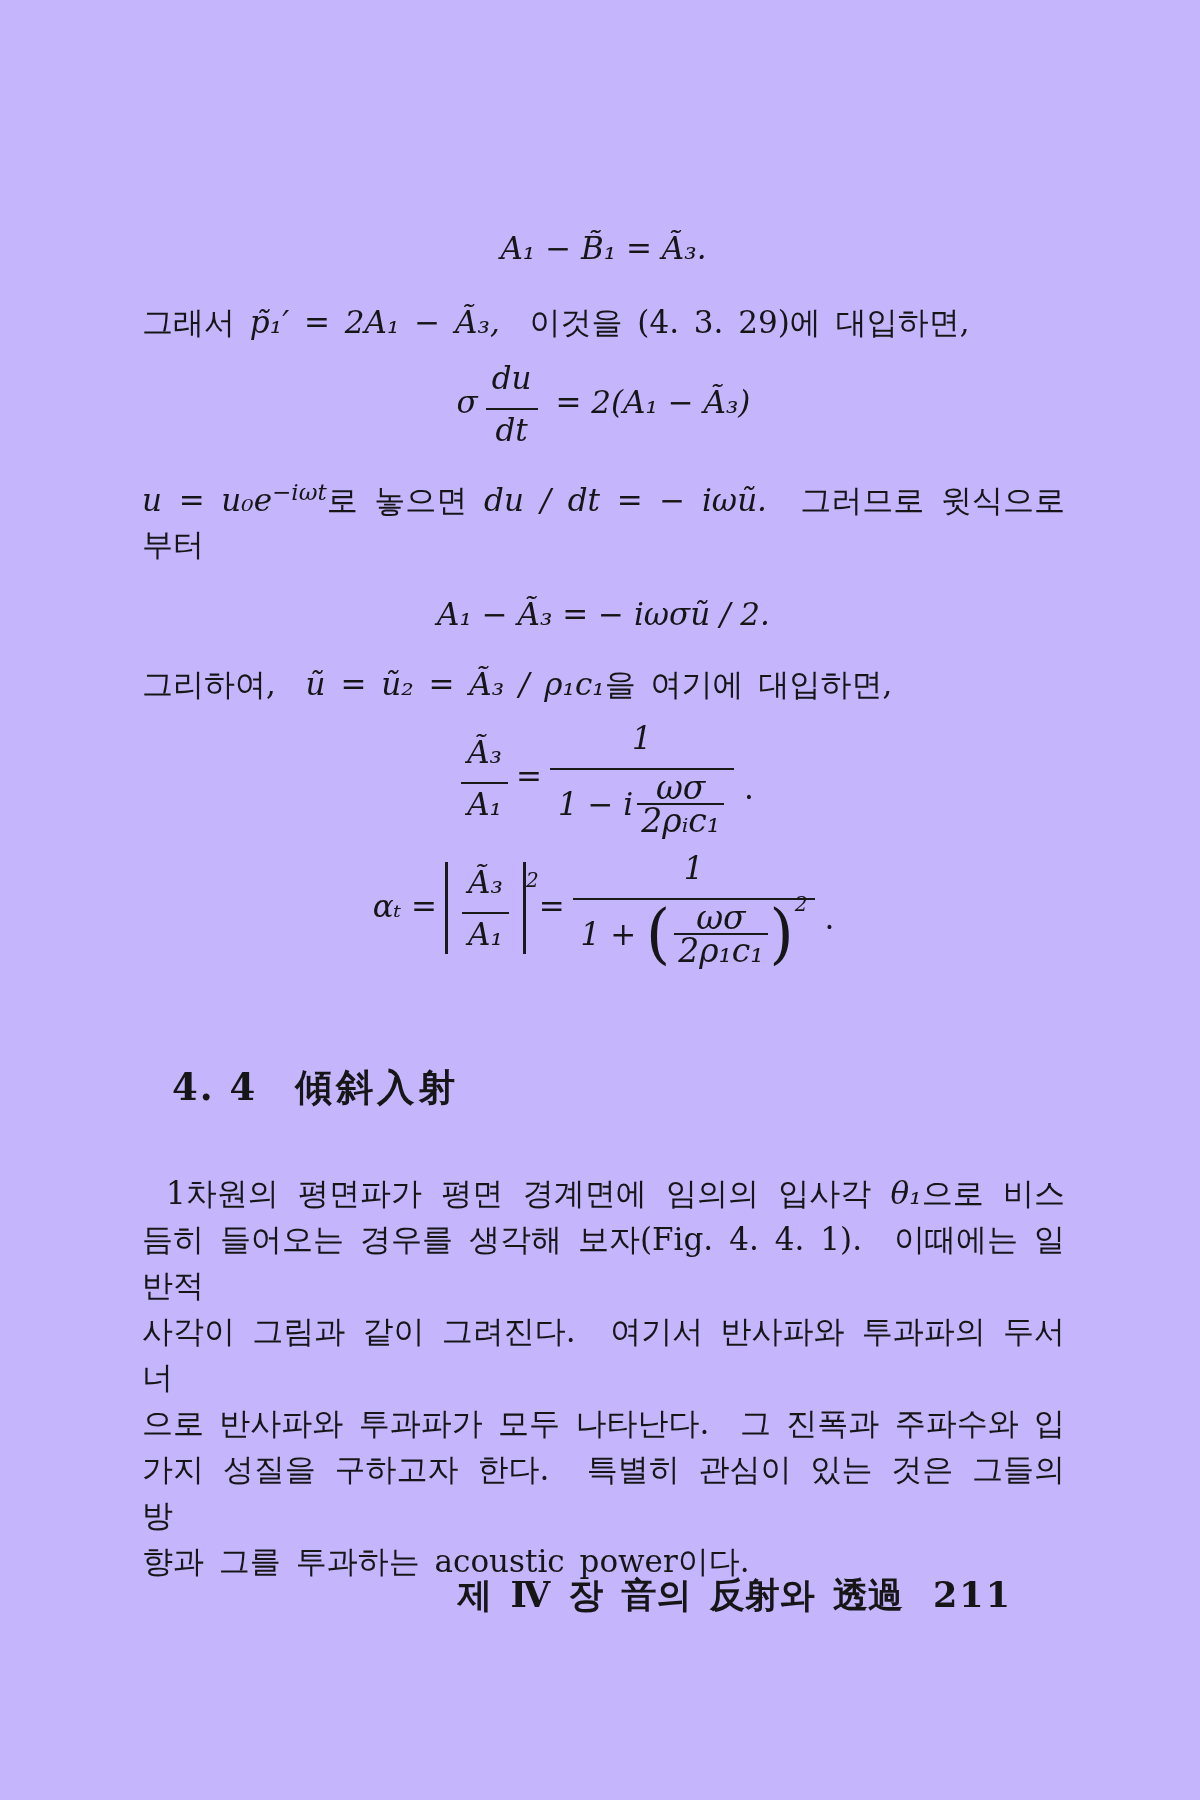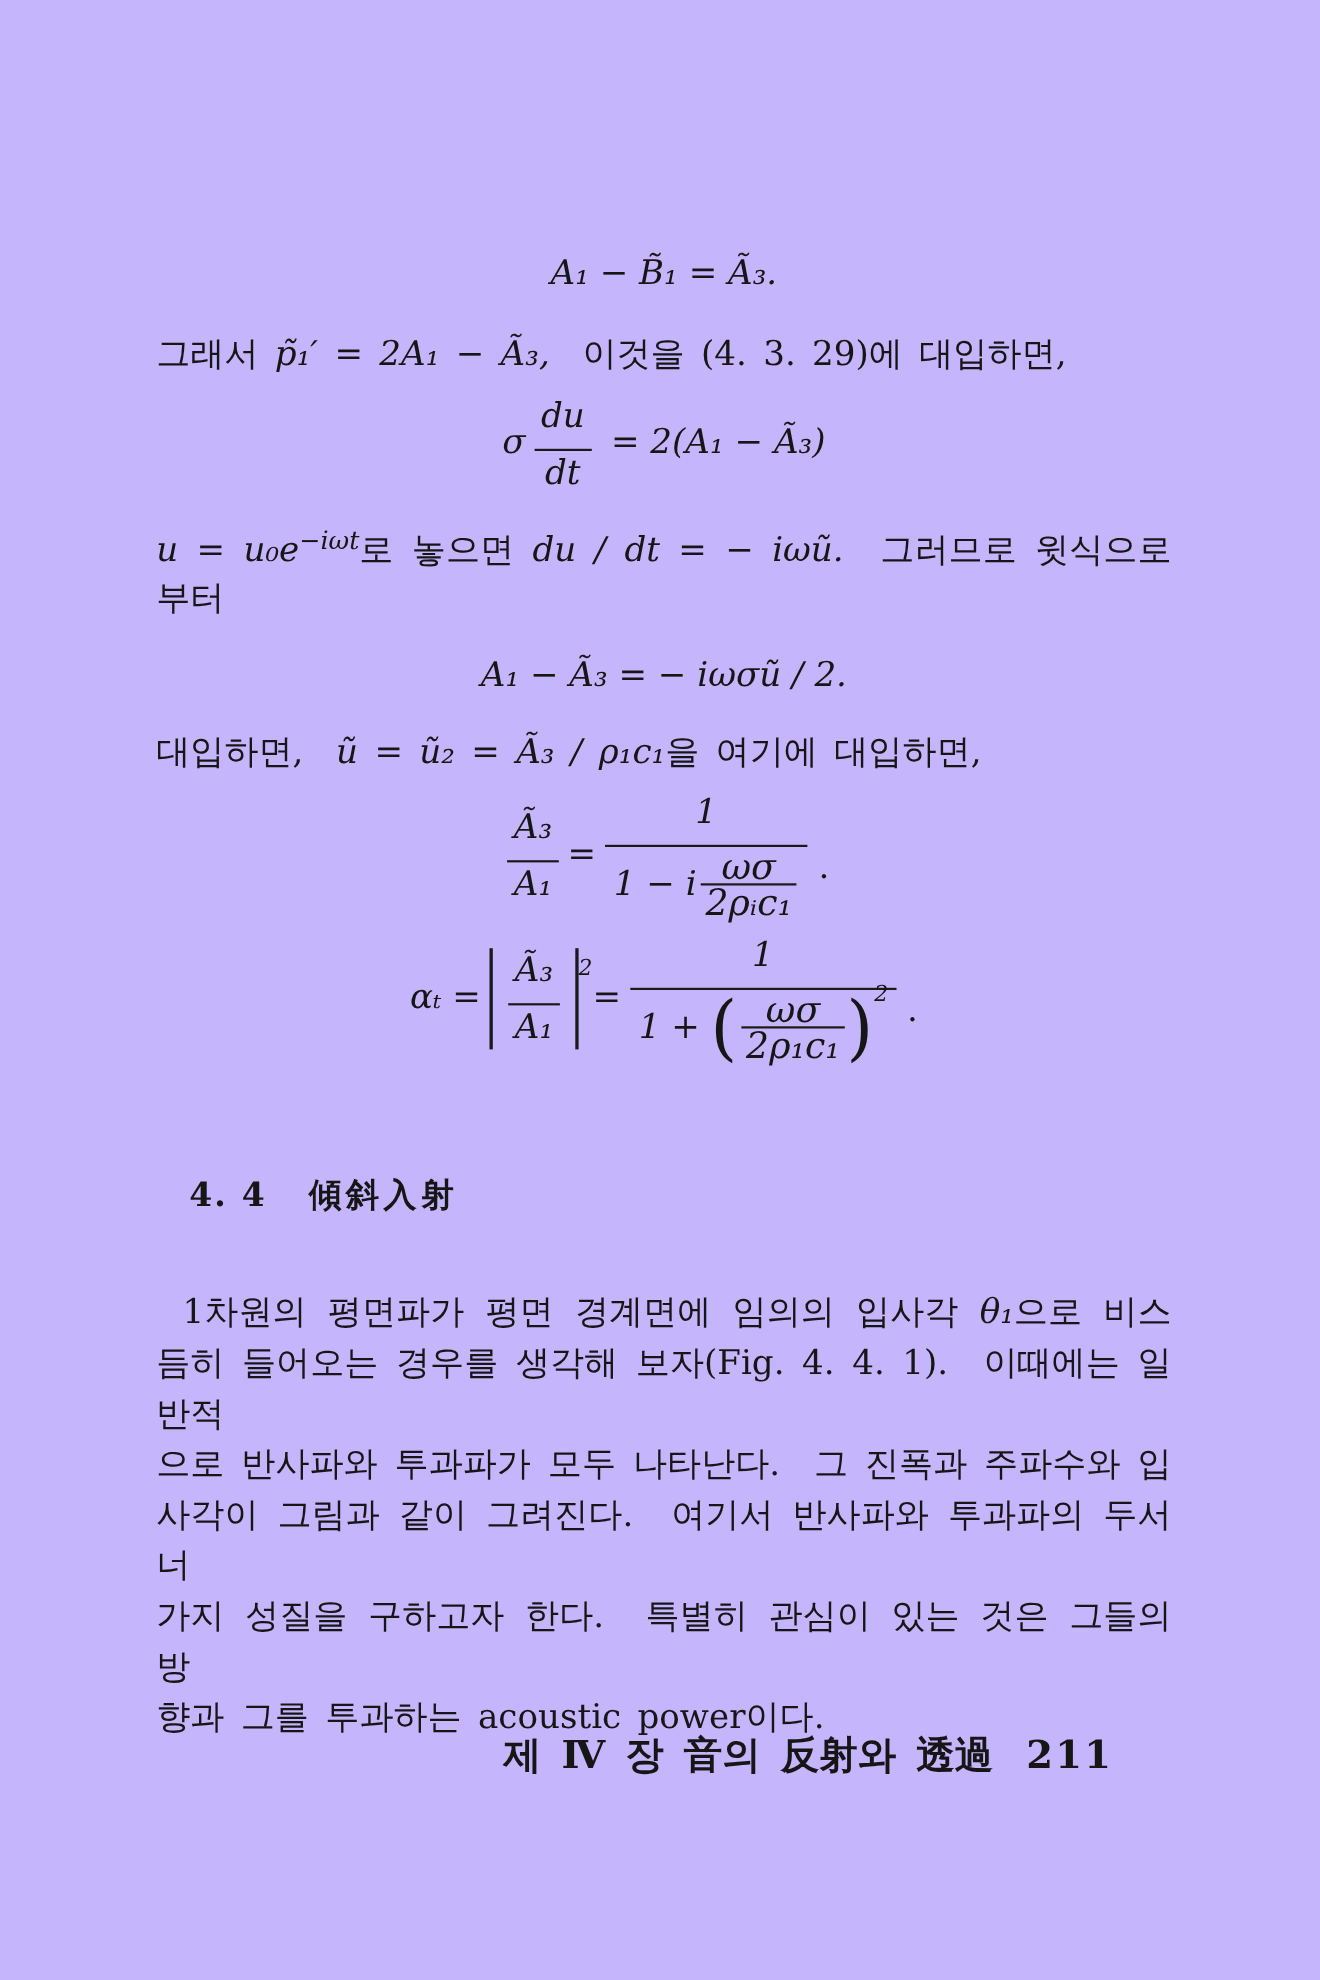--- a/index.html
+++ b/index.html
@@ -115,21 +115,21 @@
   .eq2-row   { margin-top: 16px; }
   .t2-row    { margin-top: 22px; }
   .eq4-row   { margin-top: 26px; }
   .t3-row    { margin-top: 26px; }
   .eq5-row   { margin-top: 14px; }
   .t4-row    { margin-top: 32px; }
   .eq6-row   { margin-top: 14px; }
   .t5-row    { margin-top: 30px; }
   .heading {
     margin: 100px 0 0 30px;
-    font-size: 30px;
+    font-size: 37px;
     font-weight: bold;
     line-height: 42px;
     white-space: pre-wrap;
   }
   .heading .sec-num { letter-spacing: 2px; }
   .heading .sec-title { margin-left: 38px; letter-spacing: 4px; }
   .para { margin-top: 62px; }
   .para .line { line-height: 46px; }
   .indent { padding-left: 24px; box-sizing: border-box; }
   .footer {
@@ -152,35 +152,35 @@
     <div class="disp eq1-row math">A₁ − B̃₁ = Ã₃.</div>
 
     <div class="line t1-row"><span class="kr">그래서 </span><span class="math">p̃₁′ = 2A₁ − Ã₃,</span><span class="kr">  이것을 (4. 3. 29)에 대입하면,</span></div>
 
     <div class="disp eq2-row"><span class="math">σ</span><span class="frac"><span class="num math">du</span><span class="den math">dt</span></span><span class="math"> = 2(A₁ − Ã₃)</span></div>
 
     <div class="line t2-row just"><span class="math">u = u₀e</span><sup class="exp">−iωt</sup><span class="kr">로 놓으면 </span><span class="math">du / dt = − iωũ.</span><span class="kr">  그러므로 윗식으로부터</span></div>
 
     <div class="disp eq4-row math">A₁ − Ã₃ = − iωσũ / 2.</div>
 
-    <div class="line t3-row"><span class="kr">대입하면,  </span><span class="math">ũ = ũ₂ = Ã₃ / ρ₁c₁</span><span class="kr">을 여기에 대입하면,</span></div>
+    <div class="line t3-row"><span class="kr">그리하여,  </span><span class="math">ũ = ũ₂ = Ã₃ / ρ₁c₁</span><span class="kr">을 여기에 대입하면,</span></div>
 
     <div class="disp eq5-row"><span class="frac"><span class="num math">Ã₃</span><span class="den math">A₁</span></span><span class="math">=</span><span class="frac"><span class="num math">1</span><span class="den-mix"><span class="pre math">1 − i</span><span class="frac inner"><span class="num math">ωσ</span><span class="den math">2ρᵢc₁</span></span></span></span><span class="period">.</span></div>
 
 
     <div class="disp eq6-row"><span class="math">αₜ</span><span class="math"> </span><span class="math">=</span><span class="abs"><span class="frac"><span class="num math">Ã₃</span><span class="den math">A₁</span></span></span><span class="hi2">2</span><span class="math">=</span><span class="frac"><span class="num math">1</span><span class="den-mix"><span class="pre math">1 + </span><span class="bigp">(</span><span class="frac inner"><span class="num math">ωσ</span><span class="den math">2ρ₁c₁</span></span><span class="bigp">)</span><span class="hi">2</span></span></span><span class="period">.</span></div>
 
 
     <h2 class="heading"><span class="sec-num">4. 4</span><span class="sec-title">傾斜入射</span></h2>
 
     <div class="para">
       <div class="line just indent"><span class="kr">1차원의 평면파가 평면 경계면에 임의의 입사각 </span><span class="math">θ₁</span><span class="kr">으로 비스</span></div>
       <div class="line just kr">듬히 들어오는 경우를 생각해 보자(Fig. 4. 4. 1).  이때에는 일반적</div>
+      <div class="line just kr">사각이 그림과 같이 그려진다.  여기서 반사파와 투과파의 두서너</div>
       <div class="line just kr">으로 반사파와 투과파가 모두 나타난다.  그 진폭과 주파수와 입</div>
-      <div class="line just kr">사각이 그림과 같이 그려진다.  여기서 반사파와 투과파의 두서너</div>
       <div class="line just kr">가지 성질을 구하고자 한다.  특별히 관심이 있는 것은 그들의 방</div>
       <div class="line kr">향과 그를 투과하는 acoustic power이다.</div>
     </div>
 
   </main>
 
   <div class="footer"><span class="chapter">제 Ⅳ 장 音의 反射와 透過</span><span class="pnum">211</span></div>
 </div>
 
 </body></html>

